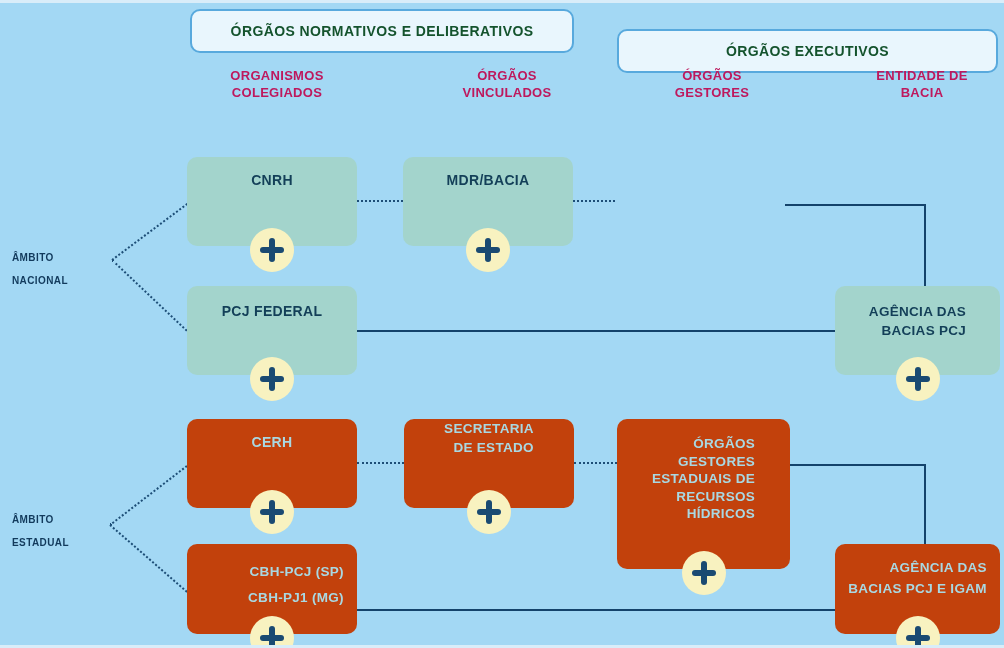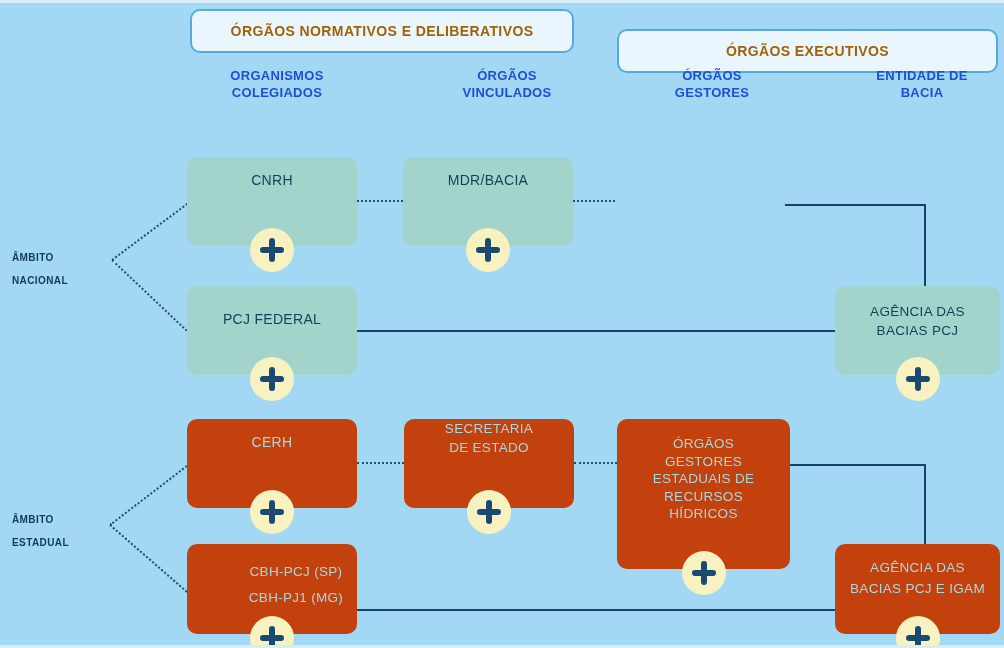--- a/index.html
+++ b/index.html
@@ -8,65 +8,65 @@
     position:relative;width:1004px;height:648px;overflow:hidden;
     background:#a3d8f4;
     border-top:3px solid #d9edf9;border-bottom:3px solid #d9edf9;
     box-sizing:border-box;
   }
   
   .group-header{
     position:absolute;top:6px;height:44px;box-sizing:border-box;
     background:#e9f6fd;border:2px solid #58a9dd;border-radius:10px;
     display:flex;align-items:center;justify-content:center;
-    color:#a16207;font-weight:700;font-size:14px;letter-spacing:.4px;
+    color:#14532d;font-weight:700;font-size:14px;letter-spacing:.4px;
   }
   #gh1{left:190px;width:384px;}
   #gh2{left:617px;width:381px;margin-top:20px;}
   
   .col-header{
     position:absolute;top:64px;width:170px;text-align:center;
-    color:#1d4ed8;font-weight:700;font-size:13px;line-height:17px;
+    color:#be185d;font-weight:700;font-size:13px;line-height:17px;
     letter-spacing:.3px;white-space:pre-line;
   }
   #col1{left:192px;} #col2{left:422px;} #col3{left:627px;} #col4{left:837px;}
   
   .scope-label{
     position:absolute;left:12px;color:#123a5c;font-weight:700;
     font-size:10px;line-height:23px;letter-spacing:.4px;white-space:pre-line;
   }
   #scope-nacional{top:243px;}
   #scope-estadual{top:505px;}
   
   .node{
     position:absolute;box-sizing:border-box;border-radius:10px;
     display:flex;flex-direction:column;align-items:center;
   }
   .node.teal{background:#a3d4cc;}
   .node.navy{background:#c2410c;}
   .node-label{
-    text-align:center;font-weight:400;letter-spacing:.3px;
+    text-align:right;font-weight:700;letter-spacing:.3px;
     white-space:pre-line;font-size:13.5px;line-height:18px;
   }
   .teal .node-label{color:#133f58;}
   .navy .node-label{color:#a9d8e2;}
   #node-cnrh{left:187px;top:154px;width:170px;height:89px;}
   #node-mdr{left:403px;top:154px;width:170px;height:89px;}
   #node-ana{left:615px;top:154px;width:170px;height:89px;}
   #node-pcj-federal{left:187px;top:283px;width:170px;height:89px;}
   #node-agencia-pcj{left:835px;top:283px;width:165px;height:89px;}
   #node-cerh{left:187px;top:416px;width:170px;height:89px;}
   #node-secretaria{left:404px;top:416px;width:170px;height:89px;}
   #node-orgaos-gestores{left:617px;top:416px;width:173px;height:150px;}
   #node-cbh{left:187px;top:541px;width:170px;height:90px;}
   #node-agencia-igam{left:835px;top:541px;width:165px;height:90px;}
   #node-cnrh .node-label,#node-mdr .node-label,#node-ana .node-label,#node-cerh .node-label{padding-top:14px;font-size:14px;}
   #node-secretaria .node-label{padding-top:0;line-height:19px;}
   #node-orgaos-gestores .node-label{padding-top:16px;line-height:17.5px;}
-  #node-pcj-federal .node-label{padding-top:24px;font-size:14px;}
+  #node-pcj-federal .node-label{padding-top:16px;font-size:14px;}
   #node-agencia-pcj .node-label{padding-top:16px;line-height:19px;}
   #node-cbh .node-label{padding-top:15px;line-height:26px;margin-left:48px;}
   #node-agencia-igam .node-label{padding-top:13px;line-height:21px;}
   
   .plus{
     position:absolute;left:50%;bottom:-26px;transform:translateX(-50%);
     width:44px;height:44px;border-radius:50%;border:none;cursor:pointer;
     background:#f8f2c0;padding:0;
   }
   .plus-icon{position:absolute;left:50%;top:50%;width:24px;height:24px;transform:translate(-50%,-50%);}

